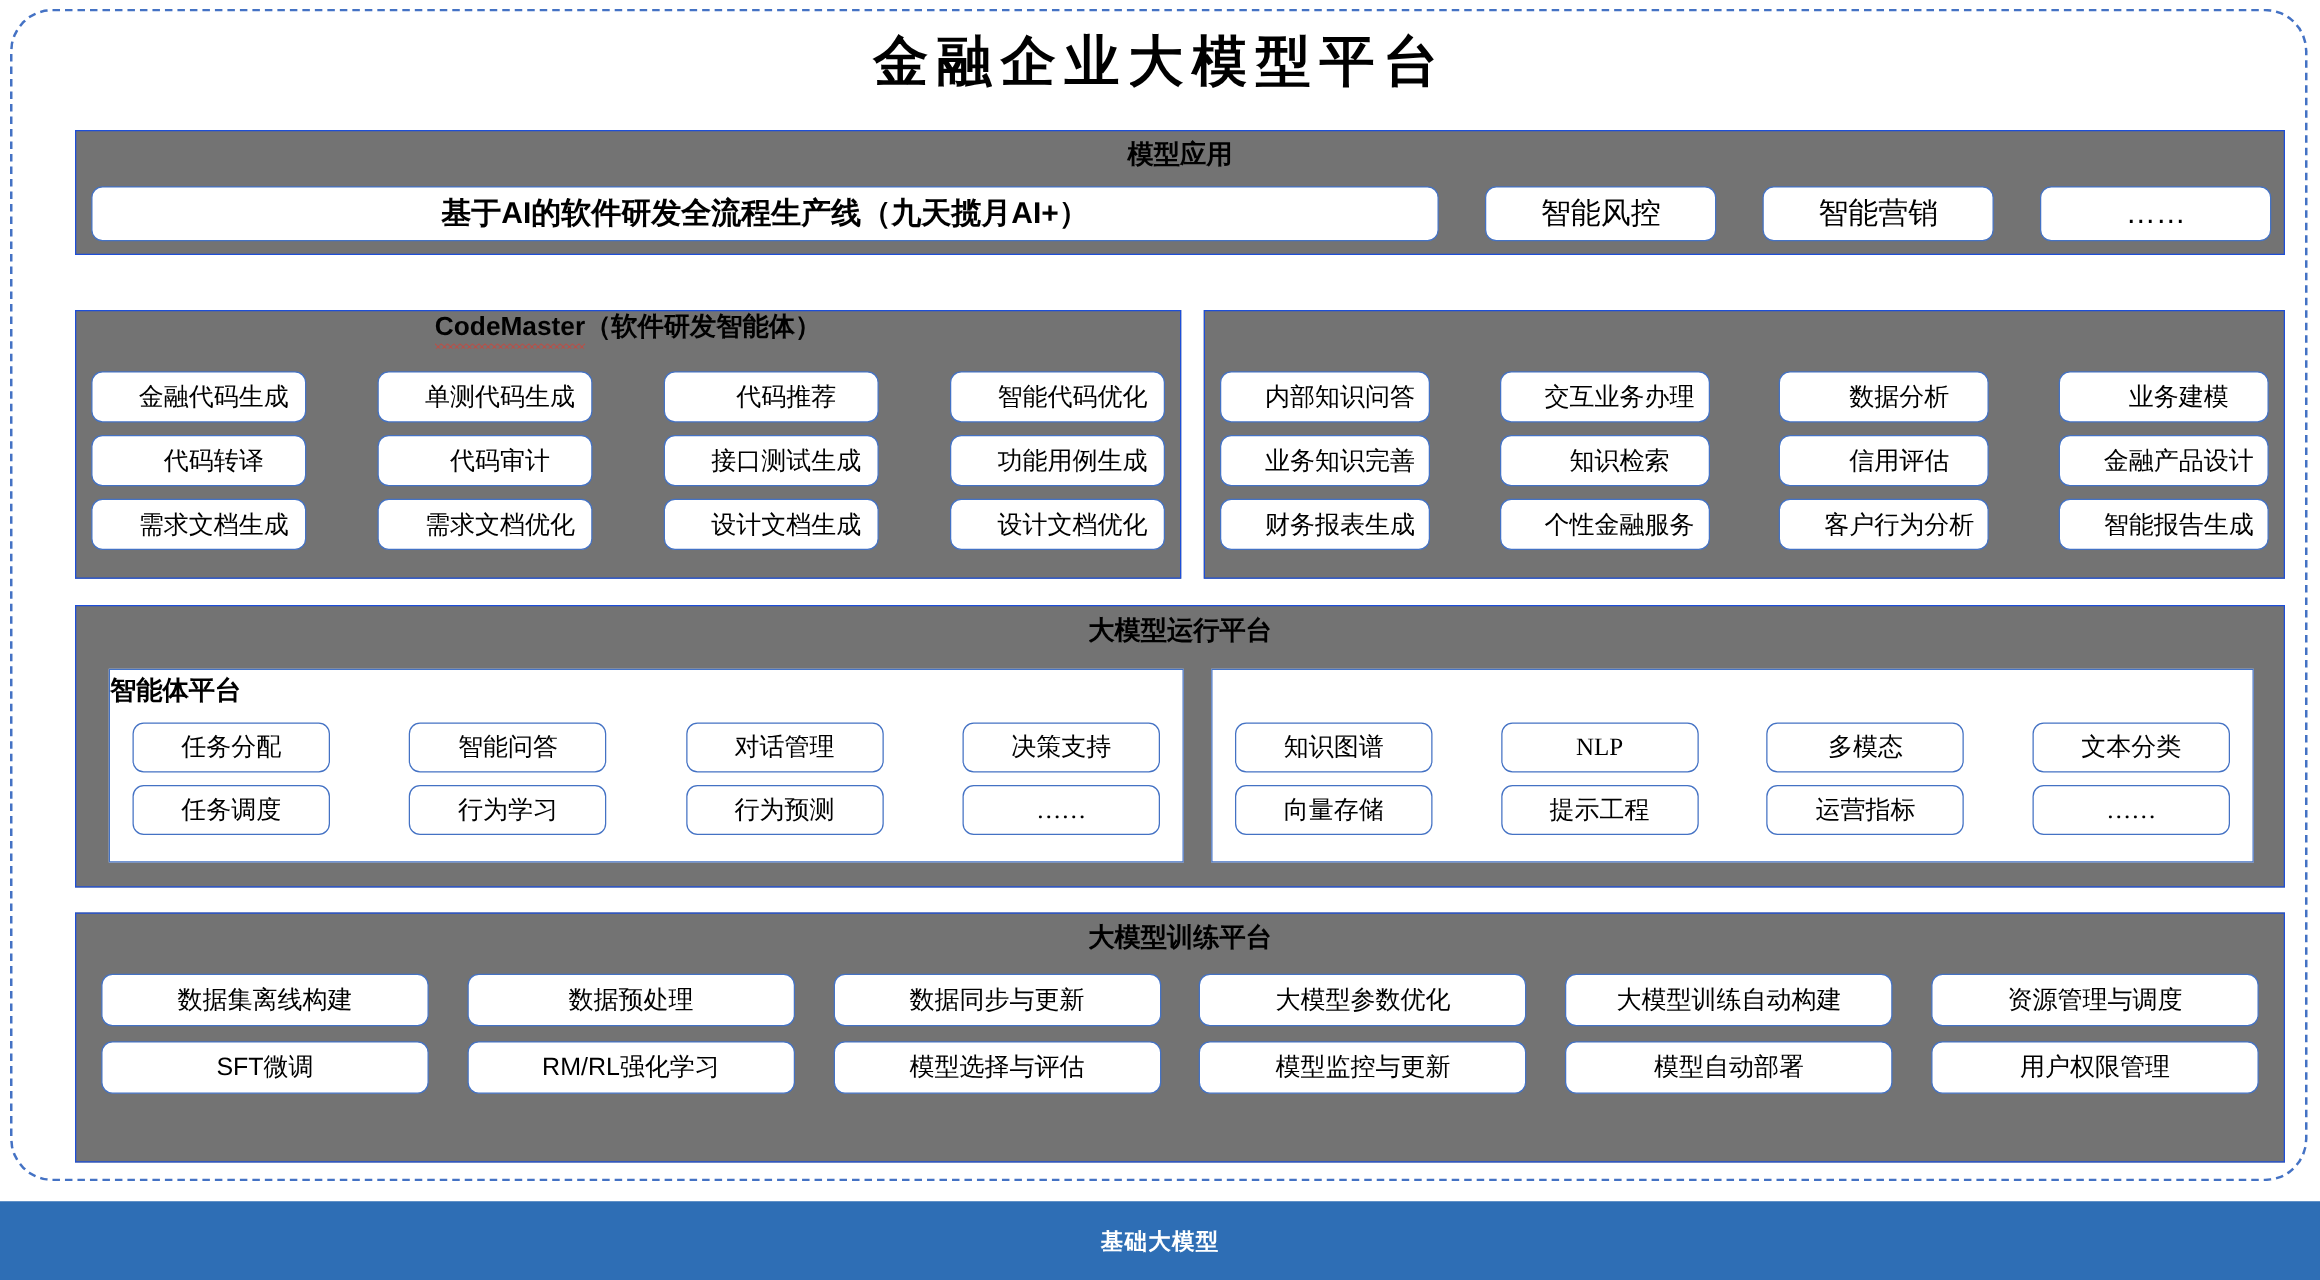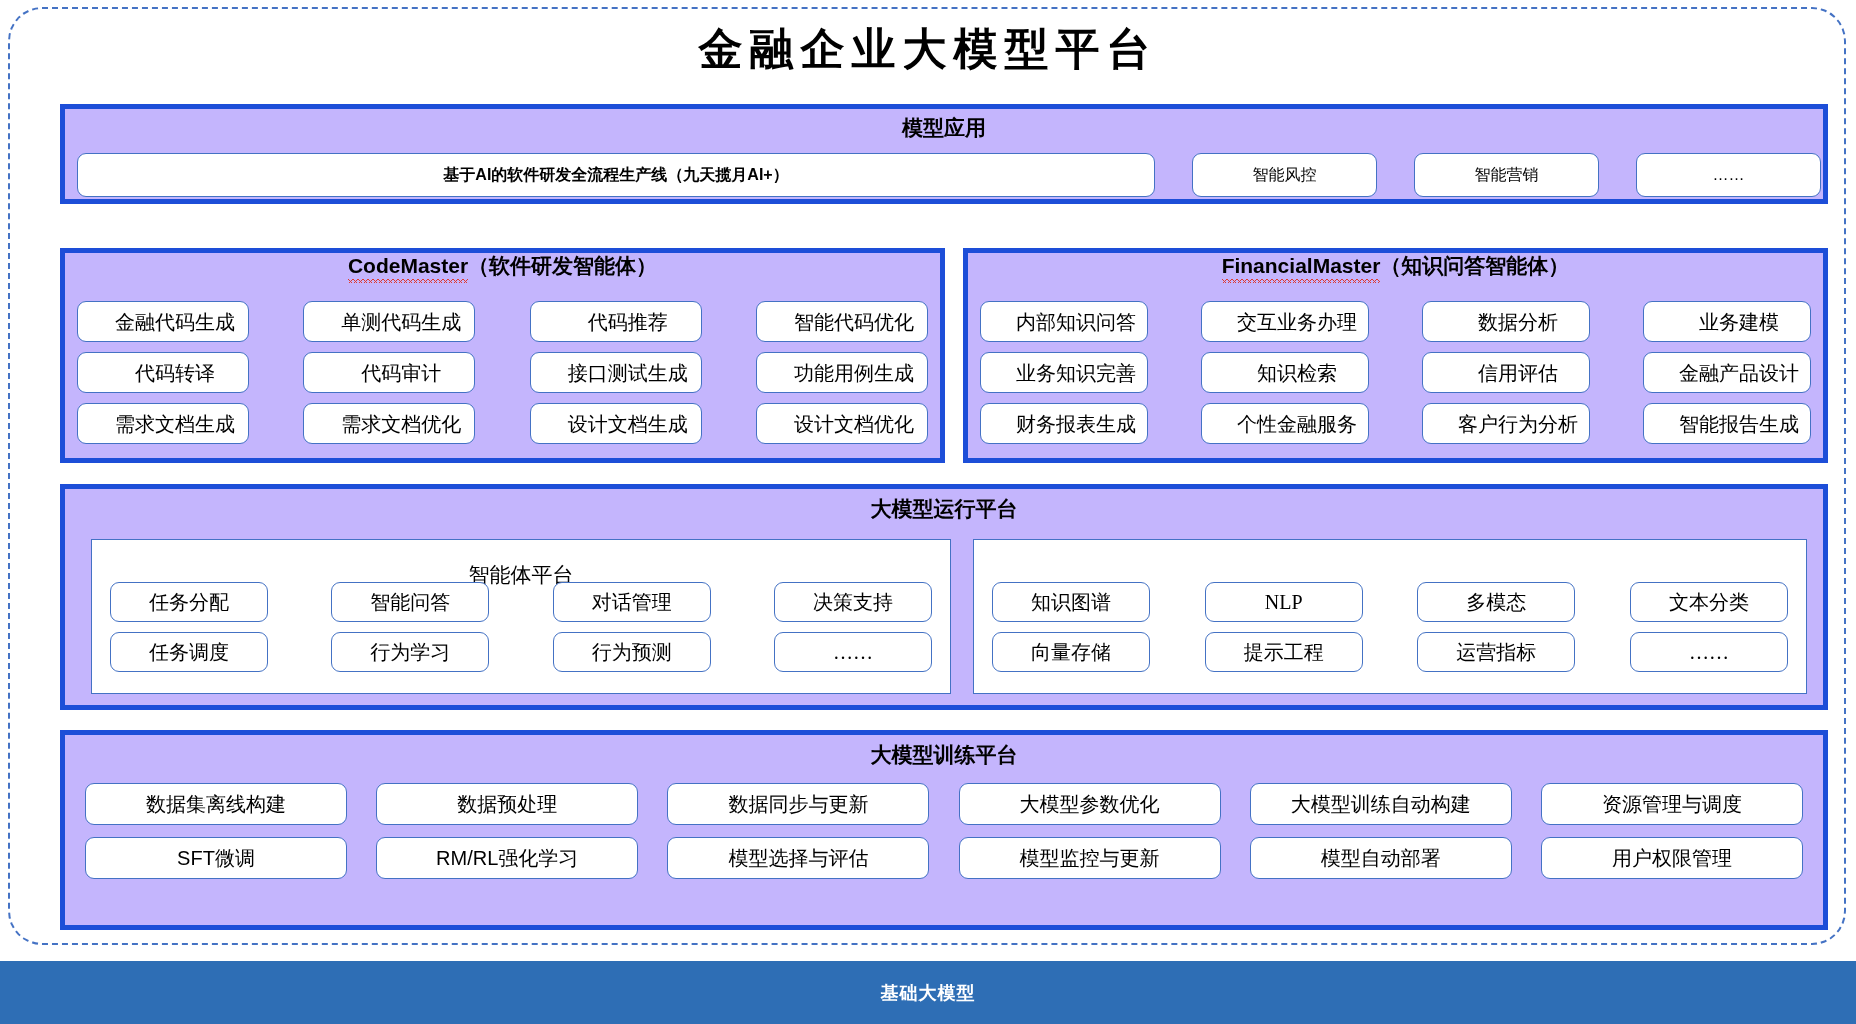--- a/index.html
+++ b/index.html
@@ -39,22 +39,22 @@
     font-size: 44px;
     font-weight: 700;
     letter-spacing: 7px;
     line-height: 56px;
     color: #000000;
   }
 
   
   .panel {
     position: absolute;
-    border: 5px solid #1d4ed8;
-    background: #c4b5fd;
+    border: 1px solid #1d4ed8;
+    background: #737373;
     box-sizing: border-box;
   }
   .panel-title {
     text-align: center;
     font-size: 21px;
     font-weight: 700;
     line-height: 26px;
     color: #000000;
   }
 
@@ -79,21 +79,21 @@
 
   
   .chip {
     border: 1px solid #4472C4;
     border-radius: 9px;
     background: #ffffff;
     box-sizing: border-box;
     display: flex;
     align-items: center;
     justify-content: center;
-    font-size: 16px;
+    font-size: 24px;
     line-height: 1;
     color: #000000;
     text-align: center;
     white-space: nowrap;
   }
   .chip.bold {
     font-weight: 700;
   }
 
   .chip-row {
@@ -164,25 +164,25 @@
     position: absolute;
     top: 50px;
     height: 155px;
     border: 1px solid #4472C4;
     box-sizing: border-box;
     background: #ffffff;
   }
   #sub-agent   { left: 26px;  width: 860px; }
   #sub-ability { left: 908px; width: 834px; }
   .sub-title {
-    text-align: center;
+    text-align: left;
     font-size: 21px;
-    font-weight: 400;
+    font-weight: 700;
     line-height: 26px;
-    margin-top: 22px;
+    margin-top: 4px;
     color: #000000;
   }
   .sub-grid {
     position: absolute;
     left: 18px;
     right: 18px;
     top: 42px;
     display: flex;
     flex-direction: column;
     gap: 10px;
@@ -272,23 +272,20 @@
       <div class="chip-row">
         <div class="chip">需求文档生成</div>
         <div class="chip">需求文档优化</div>
         <div class="chip">设计文档生成</div>
         <div class="chip">设计文档优化</div>
       </div>
     </div>
 </div>
 
 <div class="panel" id="panel-fin">
-  <div class="panel-title">
-    <span class="squiggle">FinancialMaster</span><span>（知识问答智能体）</span>
-  </div>
   <div class="agent-grid">
       <div class="chip-row">
         <div class="chip">内部知识问答</div>
         <div class="chip">交互业务办理</div>
         <div class="chip">数据分析</div>
         <div class="chip">业务建模</div>
       </div>
       <div class="chip-row">
         <div class="chip">业务知识完善</div>
         <div class="chip">知识检索</div>

